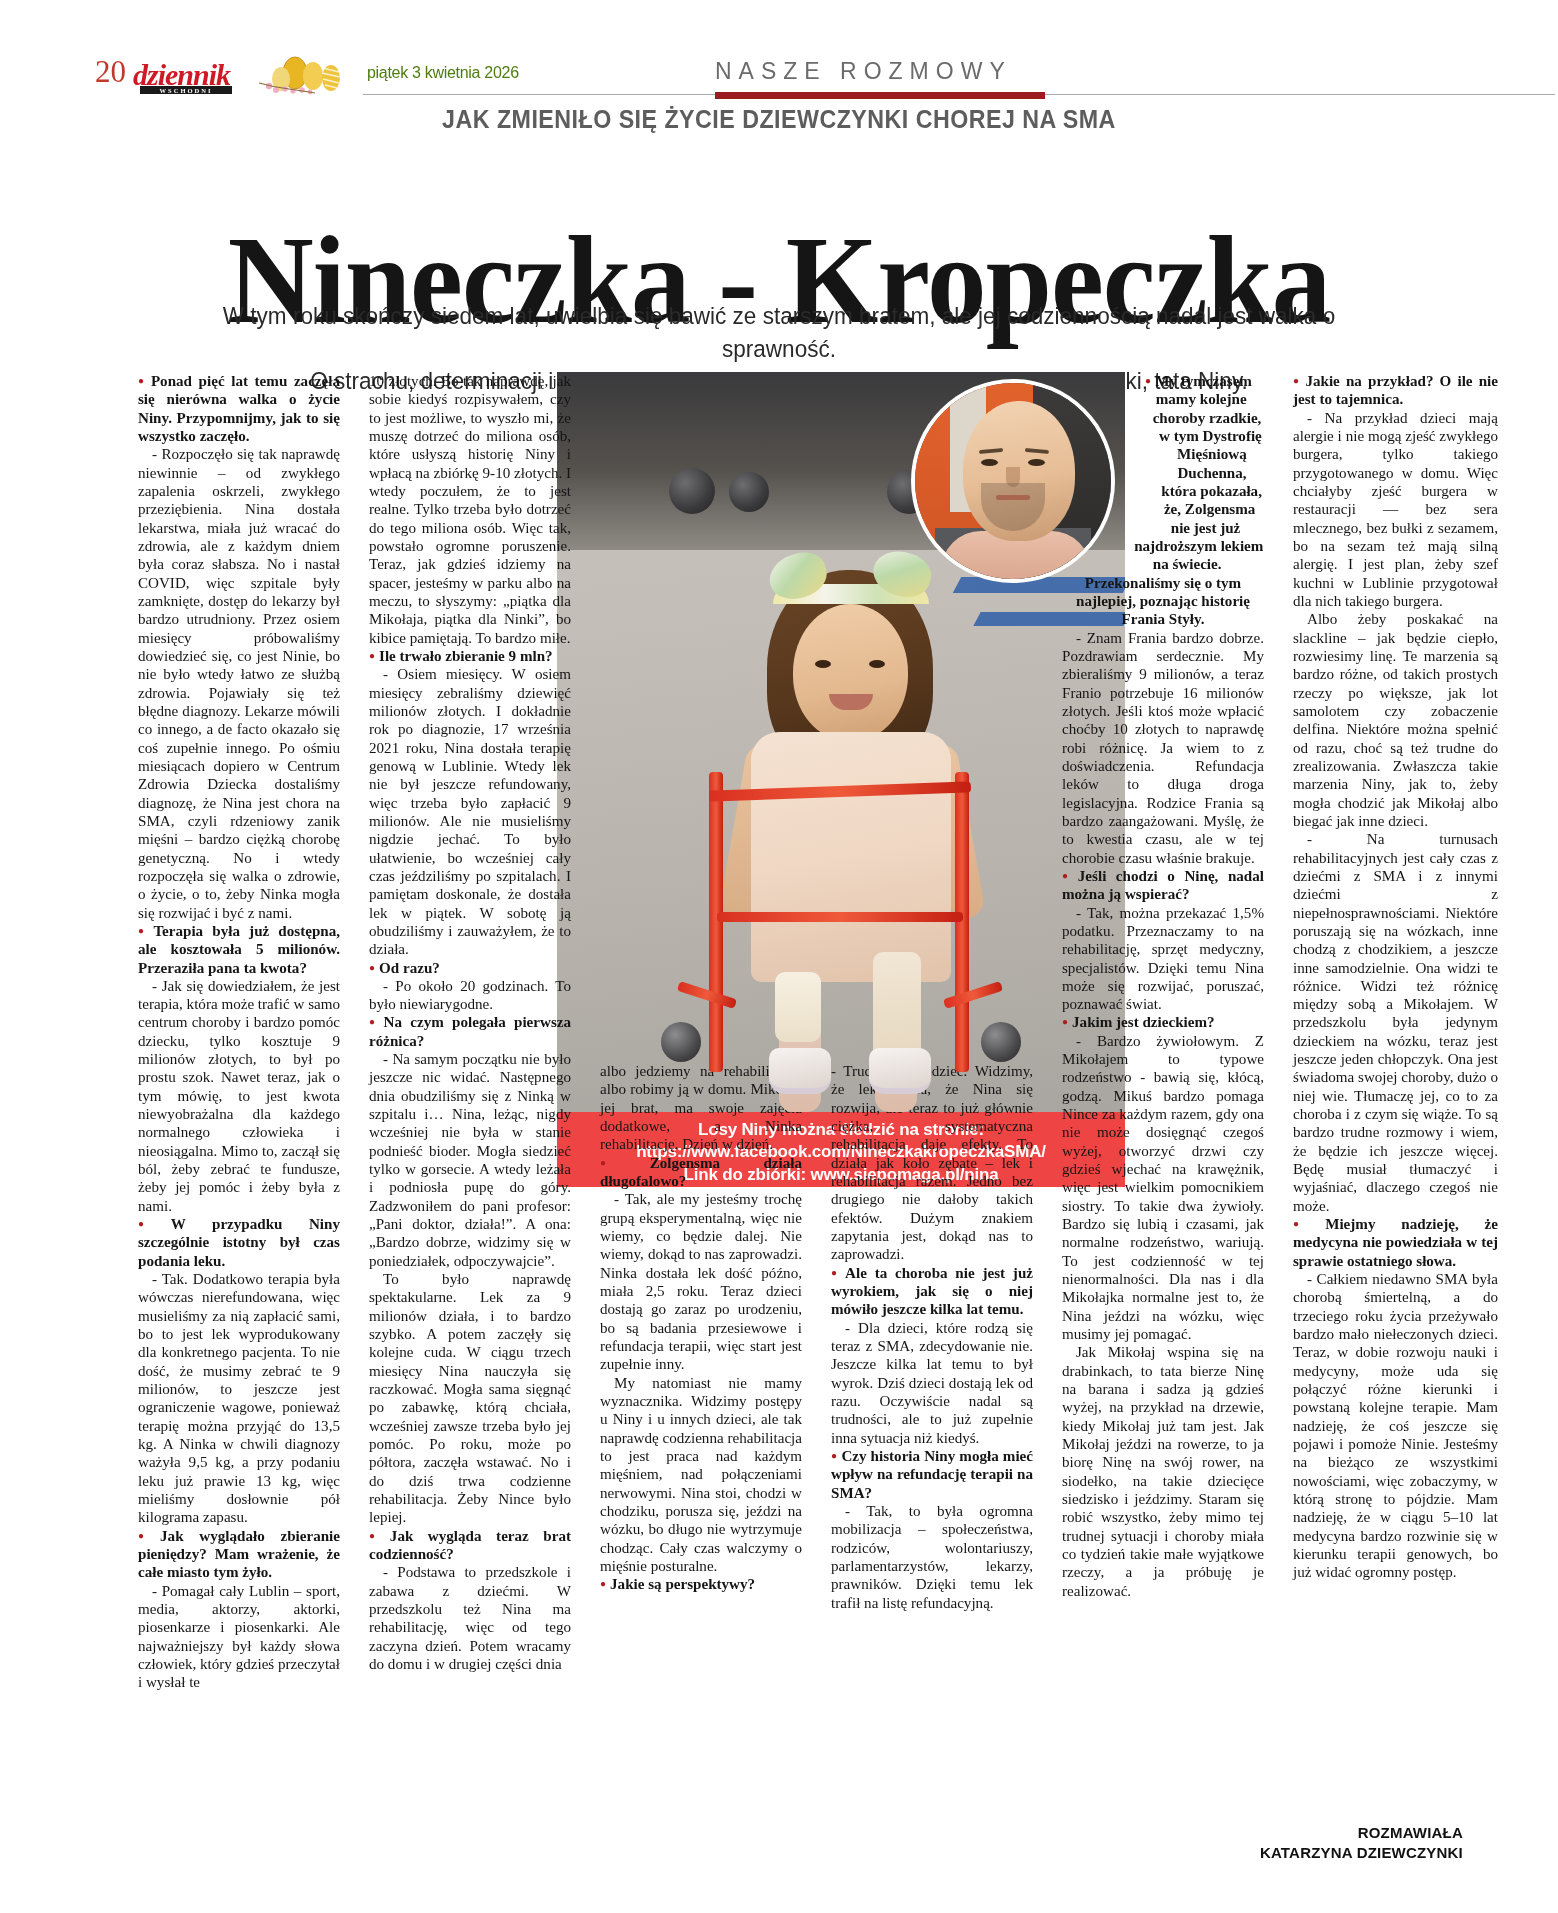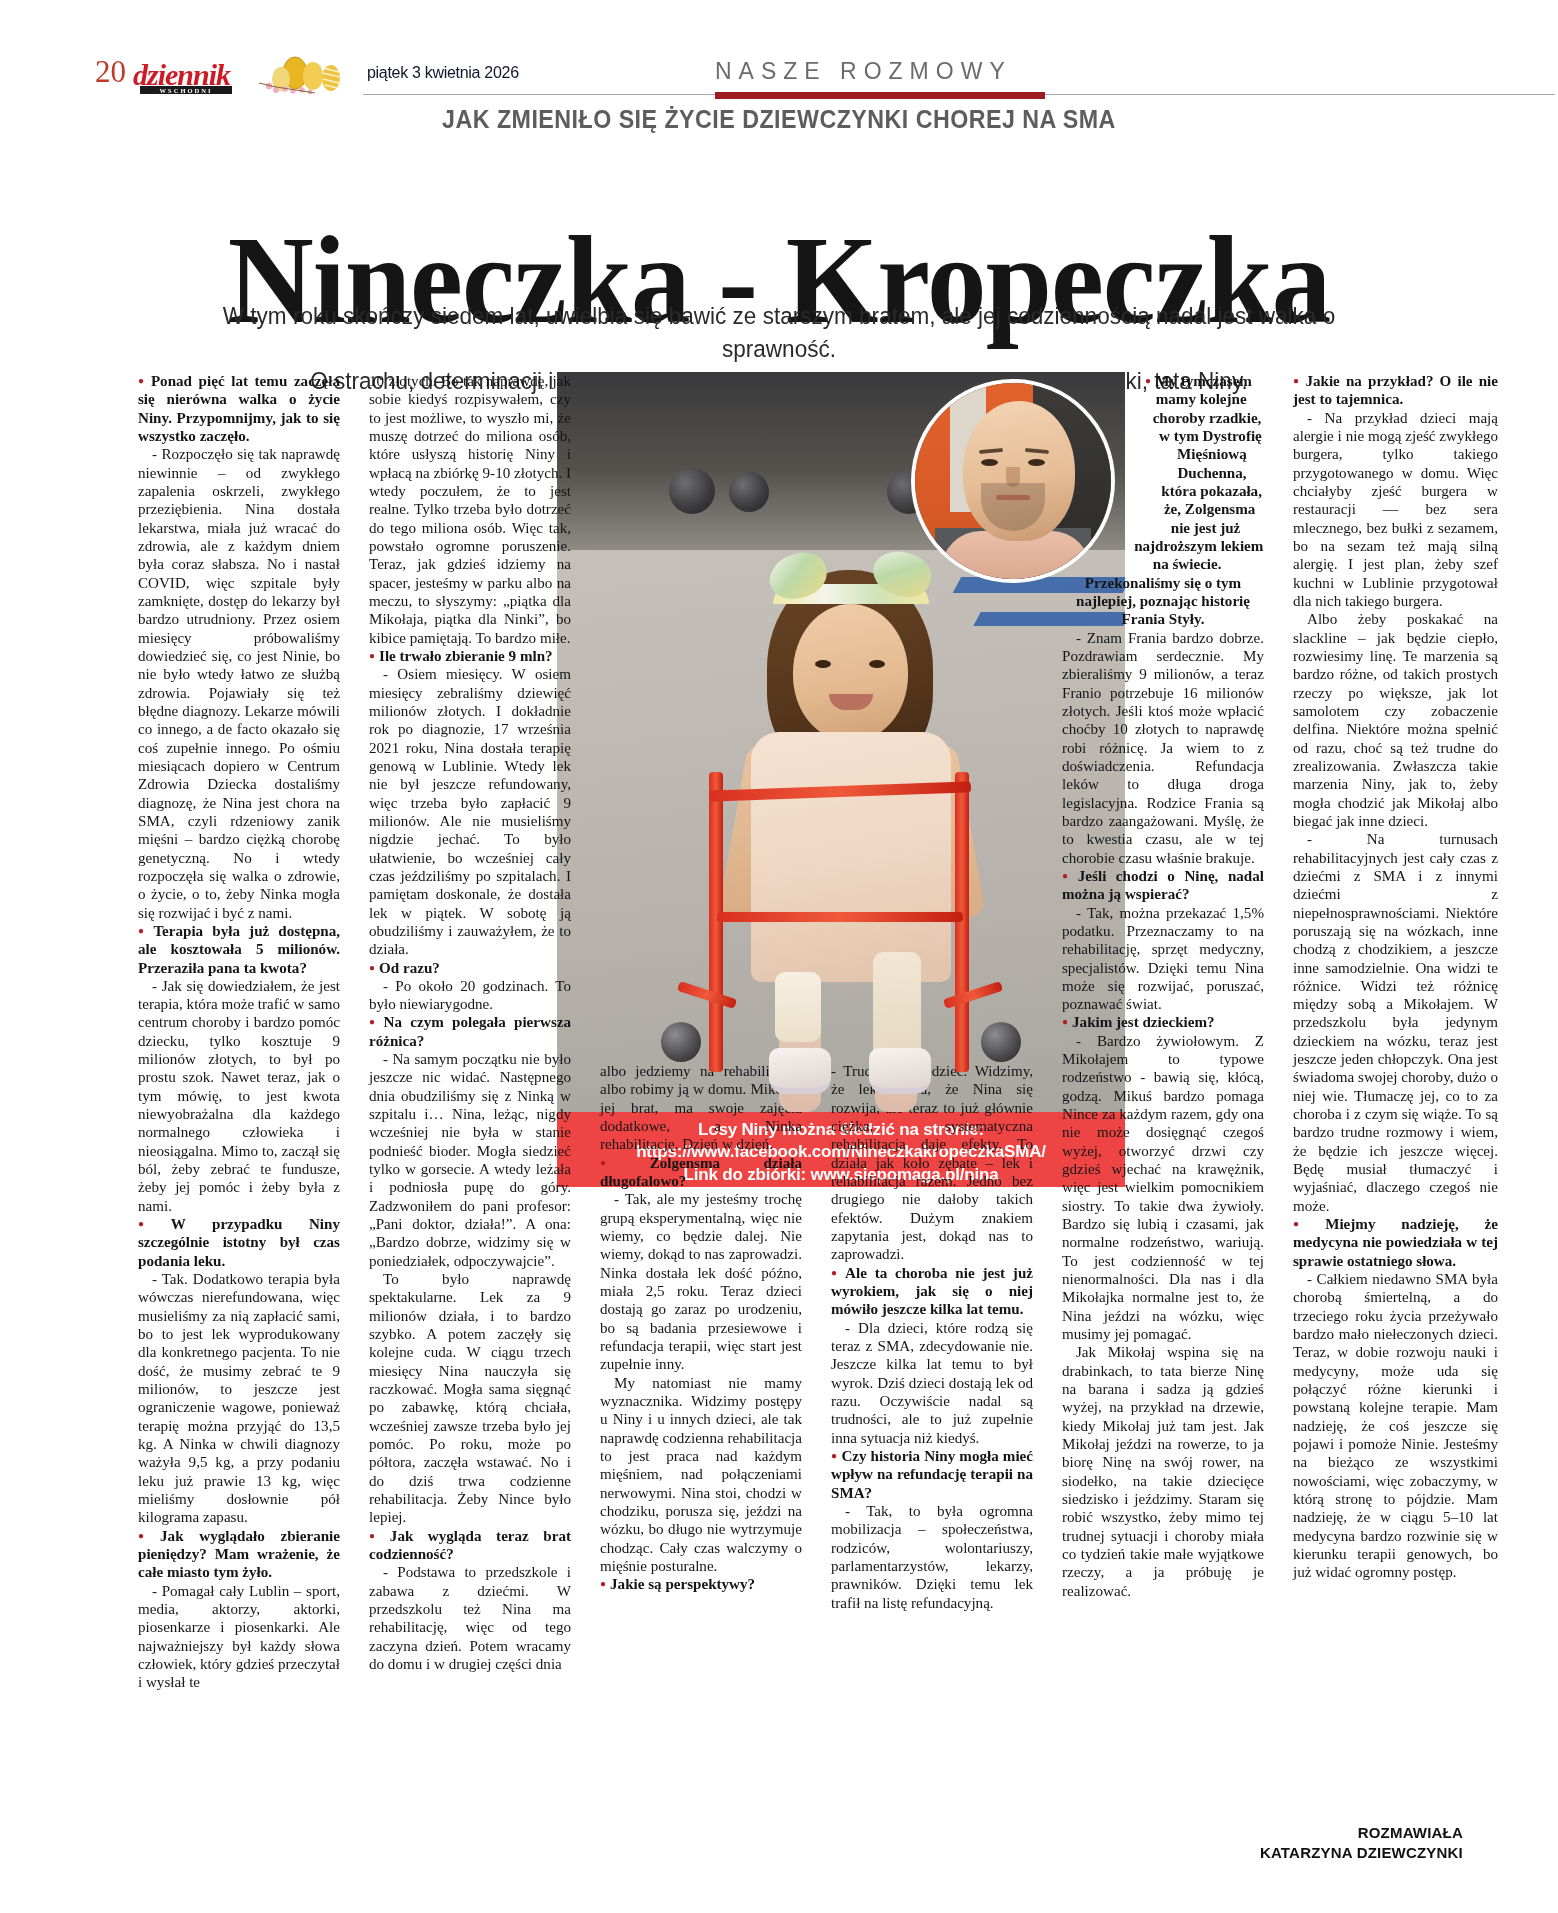--- a/index.html
+++ b/index.html
@@ -31,21 +31,21 @@
     display:block; font-size:6.5px; font-style:normal; letter-spacing:2px;
     background:#1a1a1a; color:#fff; text-align:center; margin-top:-6px;
     padding:1px 0 0 0; width:92px; margin-left:7px;
   }
   .easter-art {
     position:absolute; left:160px; top:4px; width:105px; height:40px;
   }
   .date-line {
     position:absolute; left:272px; top:12px;
     font-family:"Liberation Sans", sans-serif;
-    font-size:16px; color:#0f172a; letter-spacing:-0.3px;
+    font-size:16px; color:#4d7c0f; letter-spacing:-0.3px;
   }
   .rule-top {
     position:absolute; left:268px; top:42px; width:1192px; height:1px; background:#aaa;
   }
   .section-name {
     position:absolute; left:620px; top:6px;
     font-family:"Liberation Sans", sans-serif;
     font-size:23px; color:#6b6b6b; letter-spacing:7px; font-weight:300;
   }
   .rule-red {

